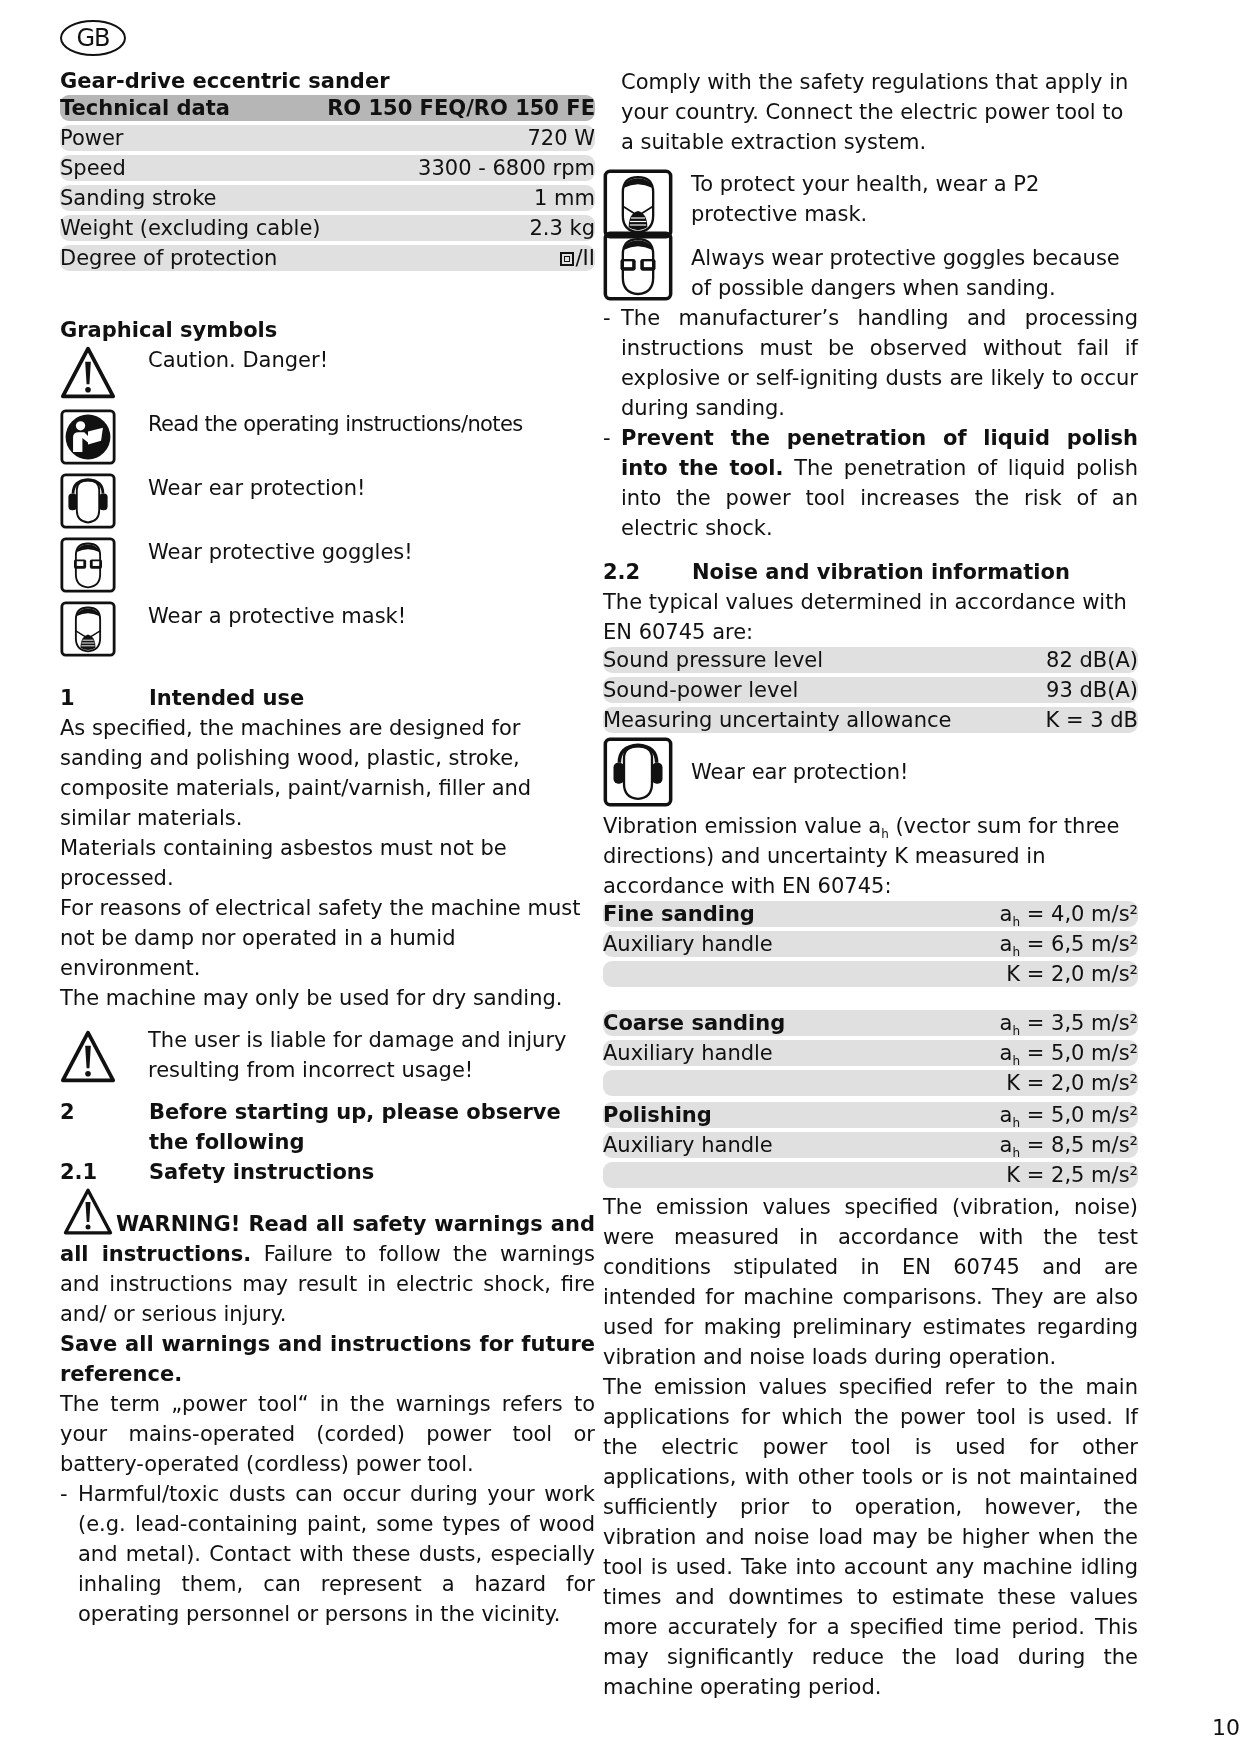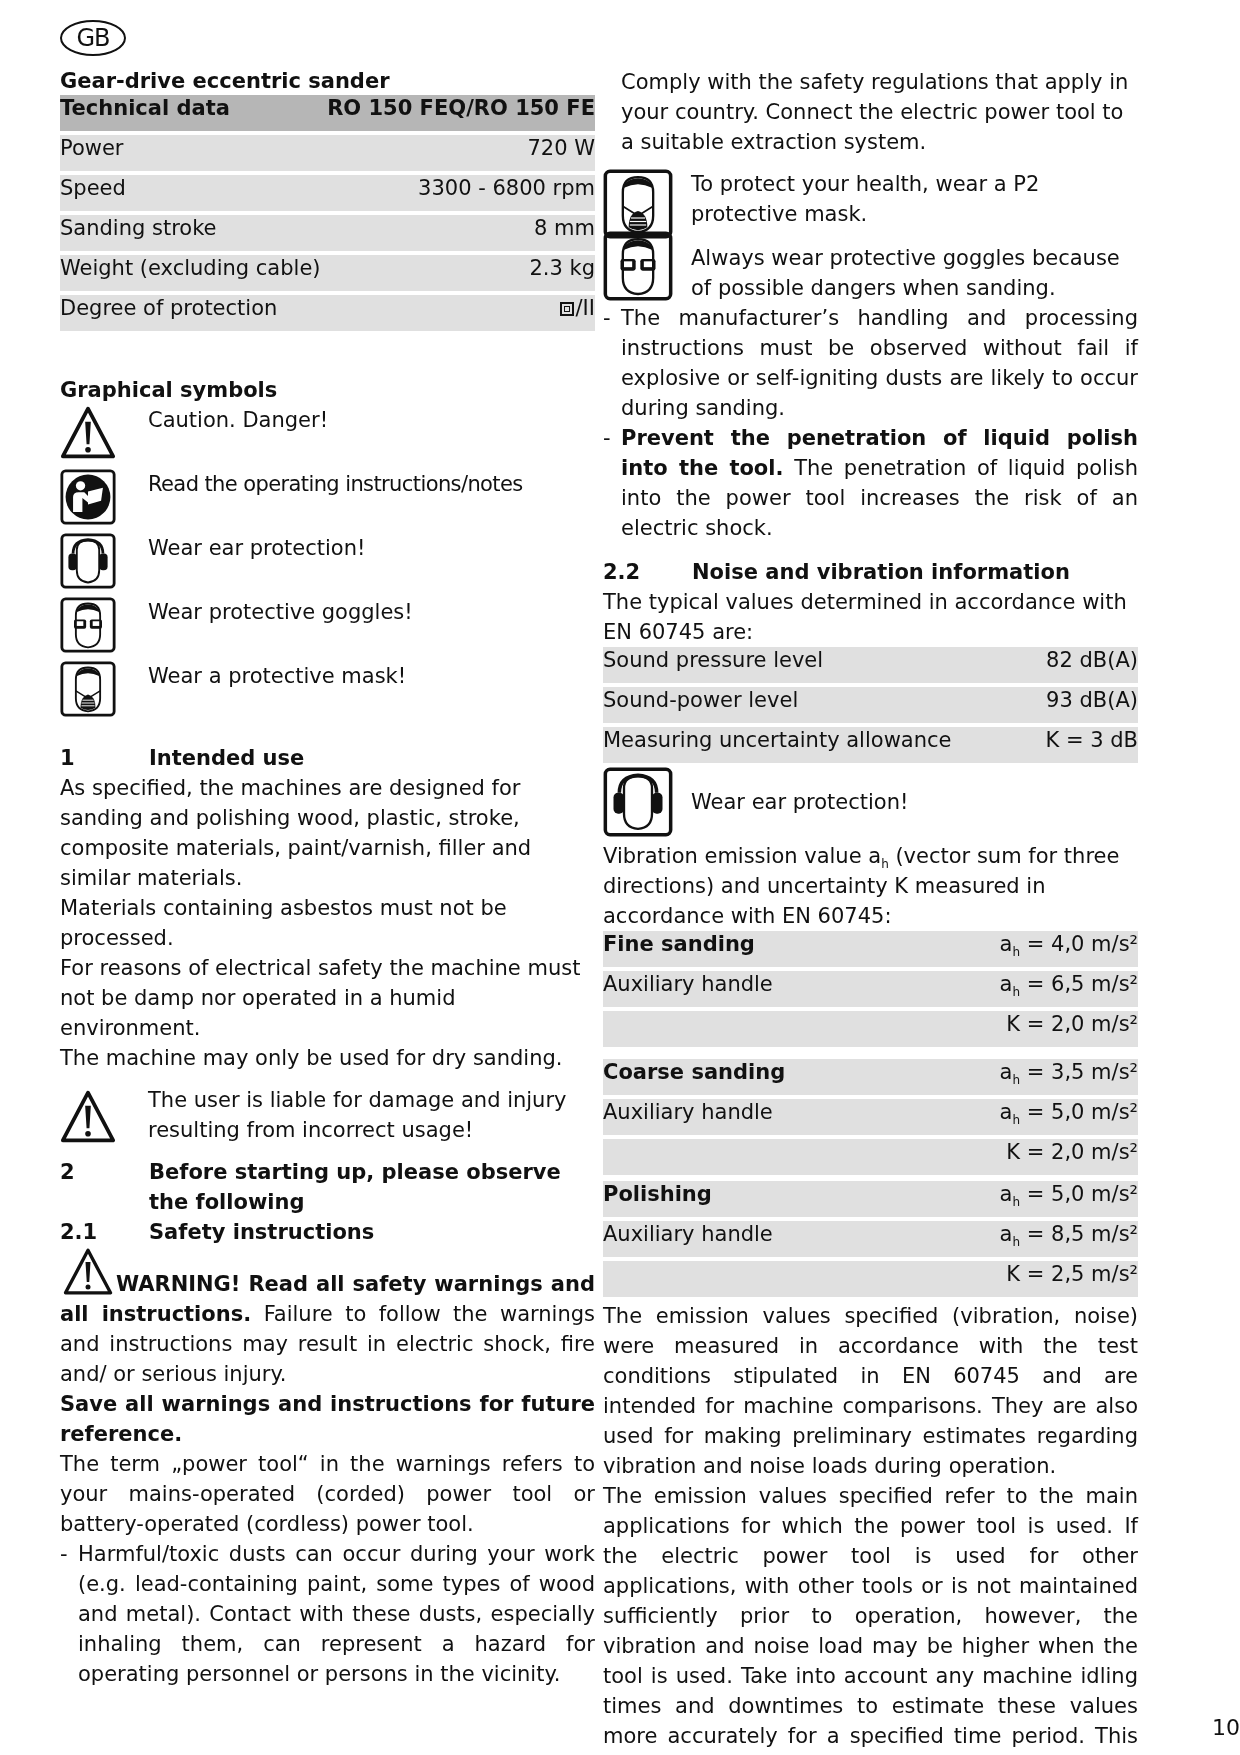--- a/index.html
+++ b/index.html
@@ -14,21 +14,21 @@
     .gb-badge {
       position: absolute; left: 60px; top: 20px; width: 66px; height: 36px;
       border: 2px solid #111; border-radius: 50%; box-sizing: border-box;
       font-size: 24px; line-height: 32px; text-align: center; letter-spacing: -1px;
     }
     .b { font-weight: bold; }
     p { margin: 0; }
     .justify { text-align: justify; }
     .tbl-row {
       display: flex; justify-content: space-between; background: #e0e0e0;
-      height: 36px; line-height: 27px; margin-bottom: 4px; white-space: nowrap;
+      height: 26px; line-height: 27px; margin-bottom: 4px; white-space: nowrap; border-radius: 9px;
     }
     .tbl-row.head { background: #b6b6b6; font-weight: bold; }
     .tbl-row .v { text-align: right; }
     .sym-row { display: flex; align-items: flex-start; height: 64px; }
     .sym-row .icon { width: 56px; height: 56px; flex: 0 0 56px; }
     .sym-row .label { margin-left: 32px; }
     .icon svg { width: 100%; height: 100%; display: block; }
     .heading { font-weight: bold; display: flex; }
     .heading .num { width: 89px; flex: 0 0 89px; }
     .dash-item { display: flex; }
@@ -102,21 +102,21 @@
     <div class="tbl-row">
       <span>Power</span>
       <span class="v">720 W</span>
     </div>
     <div class="tbl-row">
       <span>Speed</span>
       <span class="v">3300 - 6800 rpm</span>
     </div>
     <div class="tbl-row">
       <span>Sanding stroke</span>
-      <span class="v">8 mm</span>
+      <span class="v">1 mm</span>
     </div>
     <div class="tbl-row">
       <span>Weight (excluding cable)</span>
       <span class="v">2.3 kg</span>
     </div>
     <div class="tbl-row">
       <span>Degree of protection</span>
       <span class="v">
         <span style="display:inline-block;width:14px;height:14px;border:2px solid #111;box-sizing:border-box;position:relative;vertical-align:-1px;margin-right:2px;"><span style="position:absolute;left:2px;top:2px;width:6px;height:6px;border:1.5px solid #111;box-sizing:border-box;"></span></span><span>/II</span>
       </span>
@@ -278,21 +278,21 @@
         </div>
         <div class="tbl-row">
           <span>Auxiliary handle</span>
           <span class="v"><span>a</span><sub>h</sub><span style="white-space: pre;"> = </span><span>6,5 m/s²</span></span>
         </div>
         <div class="tbl-row">
           <span></span>
           <span class="v">K = 2,0 m/s²</span>
         </div>
       </div>
-      <div style="margin-top: 12px;">
+      <div style="margin-top: 23px;">
         <div class="tbl-row">
           <span class="b">Coarse sanding</span>
           <span class="v"><span>a</span><sub>h</sub><span style="white-space: pre;"> = </span><span>3,5 m/s²</span></span>
         </div>
         <div class="tbl-row">
           <span>Auxiliary handle</span>
           <span class="v"><span>a</span><sub>h</sub><span style="white-space: pre;"> = </span><span>5,0 m/s²</span></span>
         </div>
         <div class="tbl-row">
           <span></span>

